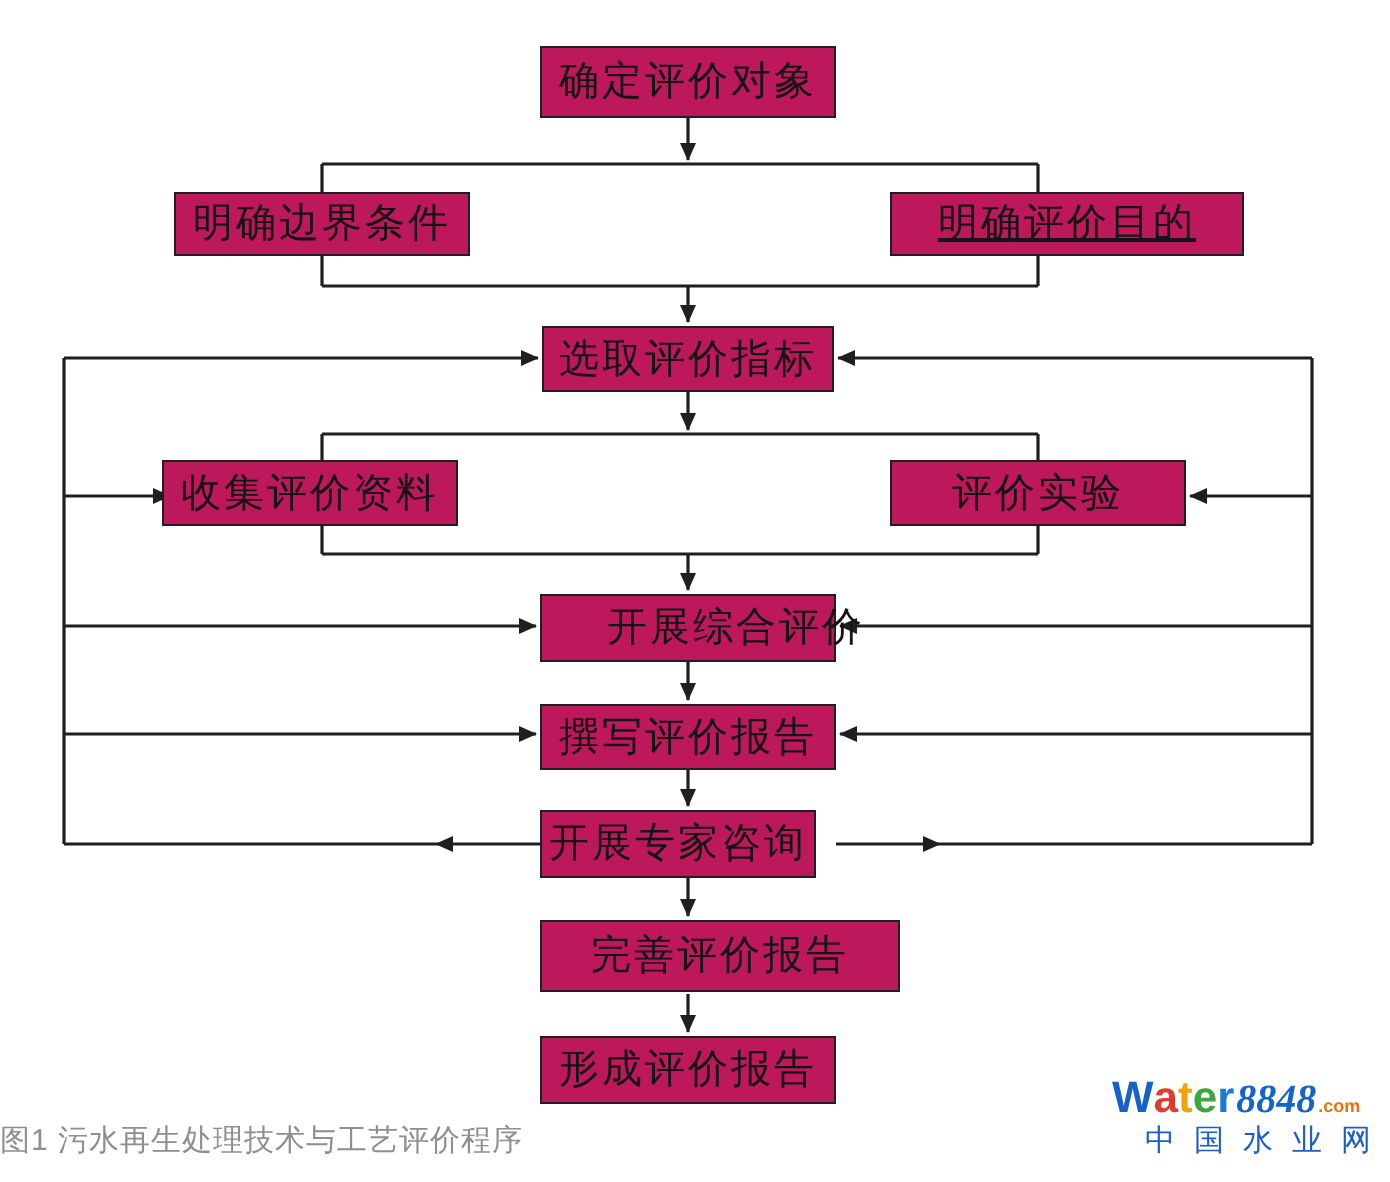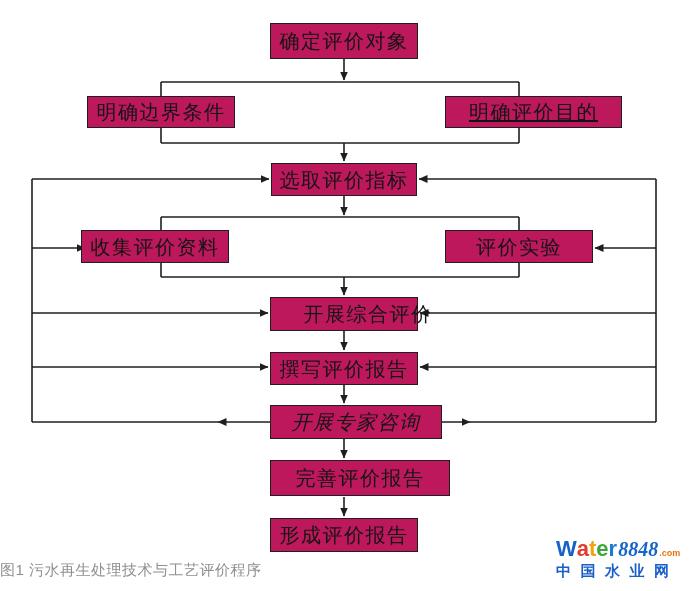--- a/index.html
+++ b/index.html
@@ -18,21 +18,21 @@
     position:absolute;left:0;top:561px;width:695px;
     font-family:"Liberation Sans","DejaVu Sans",sans-serif;
     font-size:15px;color:#8f8f8f;letter-spacing:0.5px;
   }
   .watermark{position:absolute;left:556px;top:538px;width:139px;
     font-family:"Liberation Sans","DejaVu Sans",sans-serif;}
   .wm-line1{display:flex;align-items:baseline;line-height:1;white-space:nowrap;}
   .wm-letter{font-weight:bold;font-size:22px;}
   .wm-num{font-family:"Liberation Serif","DejaVu Serif",serif;font-style:italic;font-weight:bold;font-size:20px;margin-left:1px;}
   .wm-tld{font-size:9px;font-weight:bold;margin-left:1px;}
-  .wm-line2{margin-top:3px;font-size:15px;font-weight:bold;letter-spacing:9.5px;white-space:nowrap;line-height:1;}
+  .wm-line2{margin-top:3px;font-size:15px;font-weight:normal;letter-spacing:9.5px;white-space:nowrap;line-height:1;text-align:right;}
 </style>
 </head>
 <body>
 
 <div class="stage">
 
   <svg class="lines" viewBox="0 0 695 591" fill="none" stroke="#1f1f1f" stroke-width="1.6">
     <defs>
       <marker id="arr" markerWidth="10" markerHeight="9" refX="8.5" refY="4" orient="auto" markerUnits="userSpaceOnUse">
         <path d="M0,0 L9,4 L0,8 Z" fill="#1f1f1f" stroke="none"></path>
@@ -110,21 +110,21 @@
   <div class="node" style="left:271px;top:163px;width:146px;height:33px;">选取评价指标</div>
 
   <div class="node" style="left:81px;top:230px;width:148px;height:33px;">收集评价资料</div>
 
   <div class="node" style="left:445px;top:230px;width:148px;height:33px;">评价实验</div>
 
   <div class="node" style="left:270px;top:297px;width:148px;height:34px;padding-left:48px;">开展综合评价</div>
 
   <div class="node" style="left:270px;top:352px;width:148px;height:33px;">撰写评价报告</div>
 
-  <div class="node" style="left:270px;top:405px;width:172px;height:34px;font-style:italic;">开展专家咨询</div>
+  <div class="node" style="left:270px;top:405px;width:138px;height:34px;">开展专家咨询</div>
 
   <div class="node" style="left:270px;top:460px;width:180px;height:36px;">完善评价报告</div>
 
   <div class="node" style="left:270px;top:518px;width:148px;height:34px;">形成评价报告</div>
 
   <div class="caption">图1 污水再生处理技术与工艺评价程序</div>
 
   <div class="watermark">
     <div class="wm-line1">
       <span class="wm-letter" style="color: rgb(23, 98, 198);">W</span>

